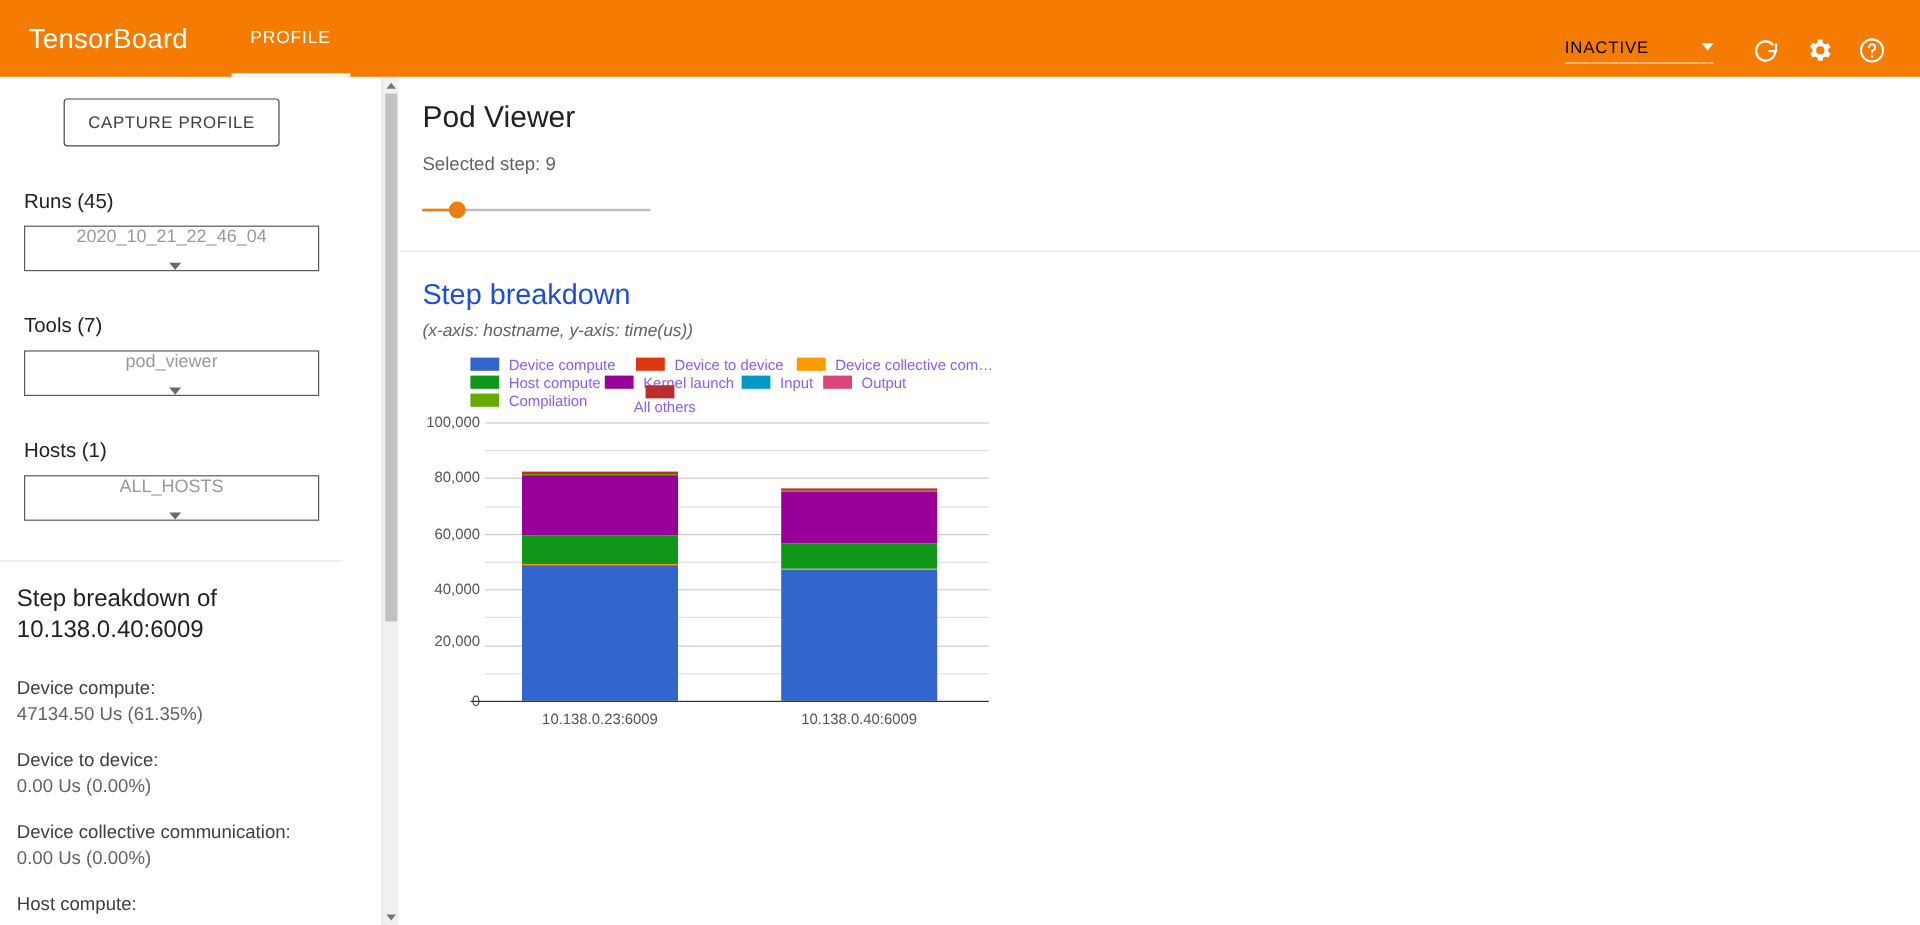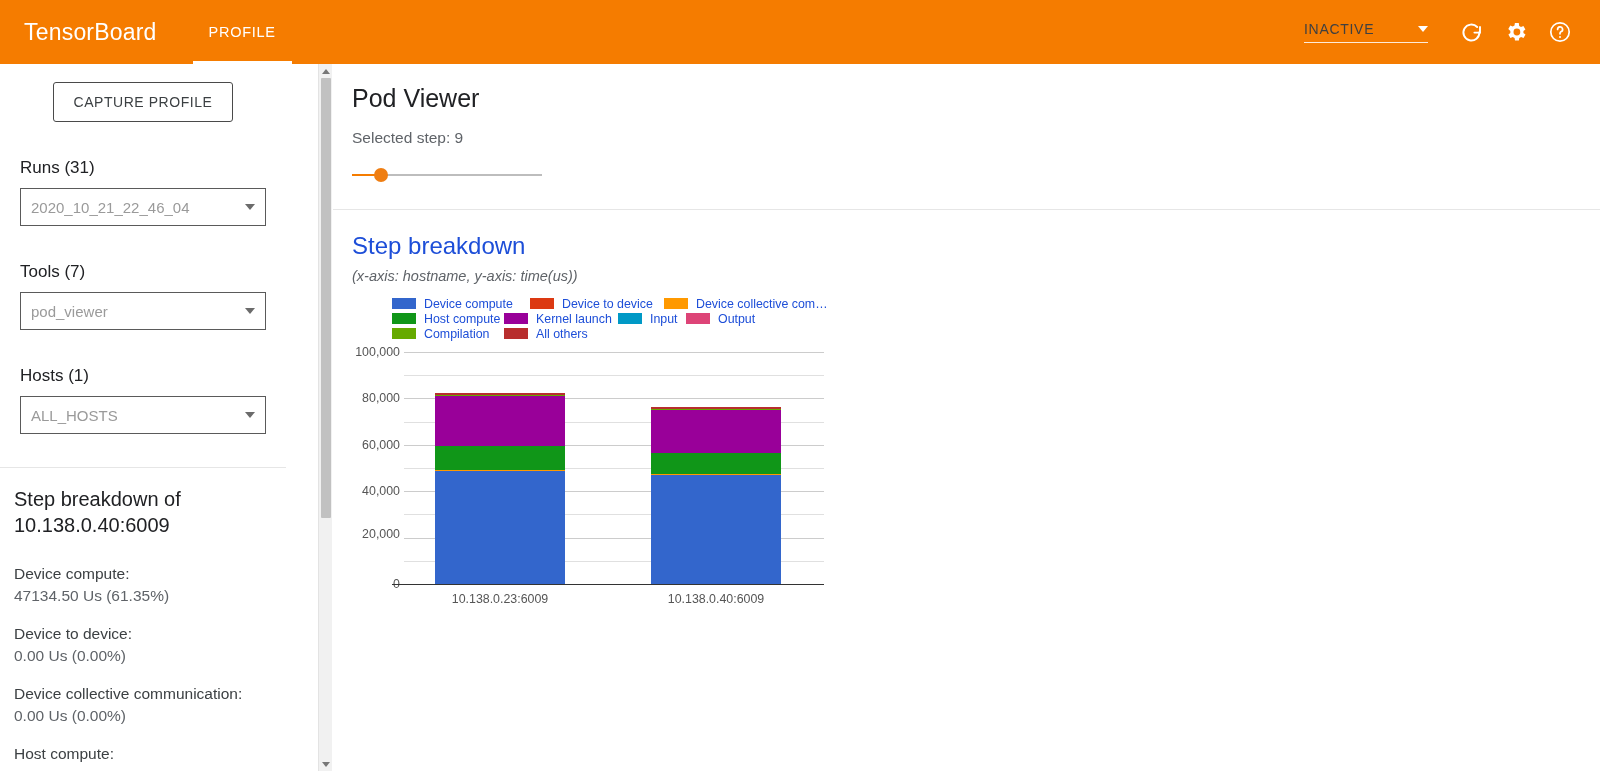--- a/index.html
+++ b/index.html
@@ -10,21 +10,21 @@
     background: #ffffff;
     font-family: "Liberation Sans", sans-serif;
     -webkit-font-smoothing: antialiased;
   }
 
   
   #app-bar {
     position: absolute; left: 0; top: 0;
     width: 1600px; height: 64px;
     background: #f57c00;
-    display: flex; align-items: center;
+    display: flex; align-items: flex-end;
     z-index: 20;
   }
   #brand {
     color: #fff;
     font-size: 23px;
     font-weight: 400;
     letter-spacing: .2px;
     padding: 0 0 0 24px;
     display: flex; align-items: center;
     height: 64px;
@@ -53,21 +53,21 @@
   #run-state {
     position: relative;
     display: flex; align-items: center;
     width: 124px;
     border-bottom: 1px solid rgba(255,255,255,.85);
     margin-right: 22px;
     padding-bottom: 5px;
     cursor: pointer;
   }
   #run-state-label {
-    color: #404040; font-size: 14px; letter-spacing: .7px;
+    color: #000000; font-size: 14px; letter-spacing: .7px;
     flex: 1;
   }
   .caret-white {
     width: 0; height: 0;
     border-left: 5.5px solid transparent;
     border-right: 5.5px solid transparent;
     border-top: 6px solid #fff;
   }
   .bar-icon {
     width: 44px; height: 44px;
@@ -142,20 +142,21 @@
     font-weight: 400;
   }
   .select-box {
     position: relative;
     height: 38px;
     border: 1px solid #5a5a5a;
     background: #fff;
     display: flex; align-items: center;
     padding: 0 10px;
     cursor: pointer;
+    flex-direction: column;
   }
   .select-value {
     font-size: 15px;
     color: #9a9a9a;
     flex: 1;
     overflow: hidden; white-space: nowrap; text-overflow: ellipsis;
   }
   .caret-grey {
     width: 0; height: 0;
     border-left: 5px solid transparent;
@@ -269,21 +270,21 @@
     margin-right: 6px;
     cursor: pointer;
   }
   .legend-swatch {
     width: 24px; height: 11px;
     margin-right: 8px;
     flex: 0 0 auto;
   }
   .legend-text {
     font-size: 12.4px;
-    color: #1d4ed8;
+    color: #8b5cf6;
     white-space: nowrap;
   }
 
   #plot {
     position: absolute;
     left: 0; top: 48px;
     width: 510px; height: 250px;
   }
   .grid-line {
     position: absolute; left: 52px;
@@ -352,21 +353,21 @@
     </div>
   </div>
 </div>
 
 <div id="sidebar">
   <div id="capture-wrap">
     <button id="capture-btn">CAPTURE PROFILE</button>
   </div>
 
   <div class="field-group">
-    <div class="field-label">Runs (31)</div>
+    <div class="field-label">Runs (45)</div>
     <div class="select-box">
       <span class="select-value">2020_10_21_22_46_04</span>
       <span class="caret-grey"></span>
     </div>
   </div>
 
   <div class="field-group">
     <div class="field-label">Tools (7)</div>
     <div class="select-box">
       <span class="select-value">pod_viewer</span>
@@ -462,21 +463,21 @@
           <div class="legend-item" style="width: 86px;">
             <span class="legend-swatch" style="background: rgb(221, 68, 119);"></span>
             <span class="legend-text">Output</span>
           </div>
         </div>
         <div class="legend-row">
           <div class="legend-item" style="width: 106px;">
             <span class="legend-swatch" style="background: rgb(102, 170, 0);"></span>
             <span class="legend-text">Compilation</span>
           </div>
-          <div class="legend-item" style="width: 100px;">
+          <div class="legend-item" style="width: 100px; flex-direction: column;">
             <span class="legend-swatch" style="background: rgb(184, 46, 46);"></span>
             <span class="legend-text">All others</span>
           </div>
         </div>
       </div>
     <div id="plot">
         <div class="grid-line" style="top: 216.8px;"></div>
         <div class="grid-line major" style="top: 193.6px;"></div>
         <div class="grid-line" style="top: 170.4px;"></div>
         <div class="grid-line major" style="top: 147.2px;"></div>

